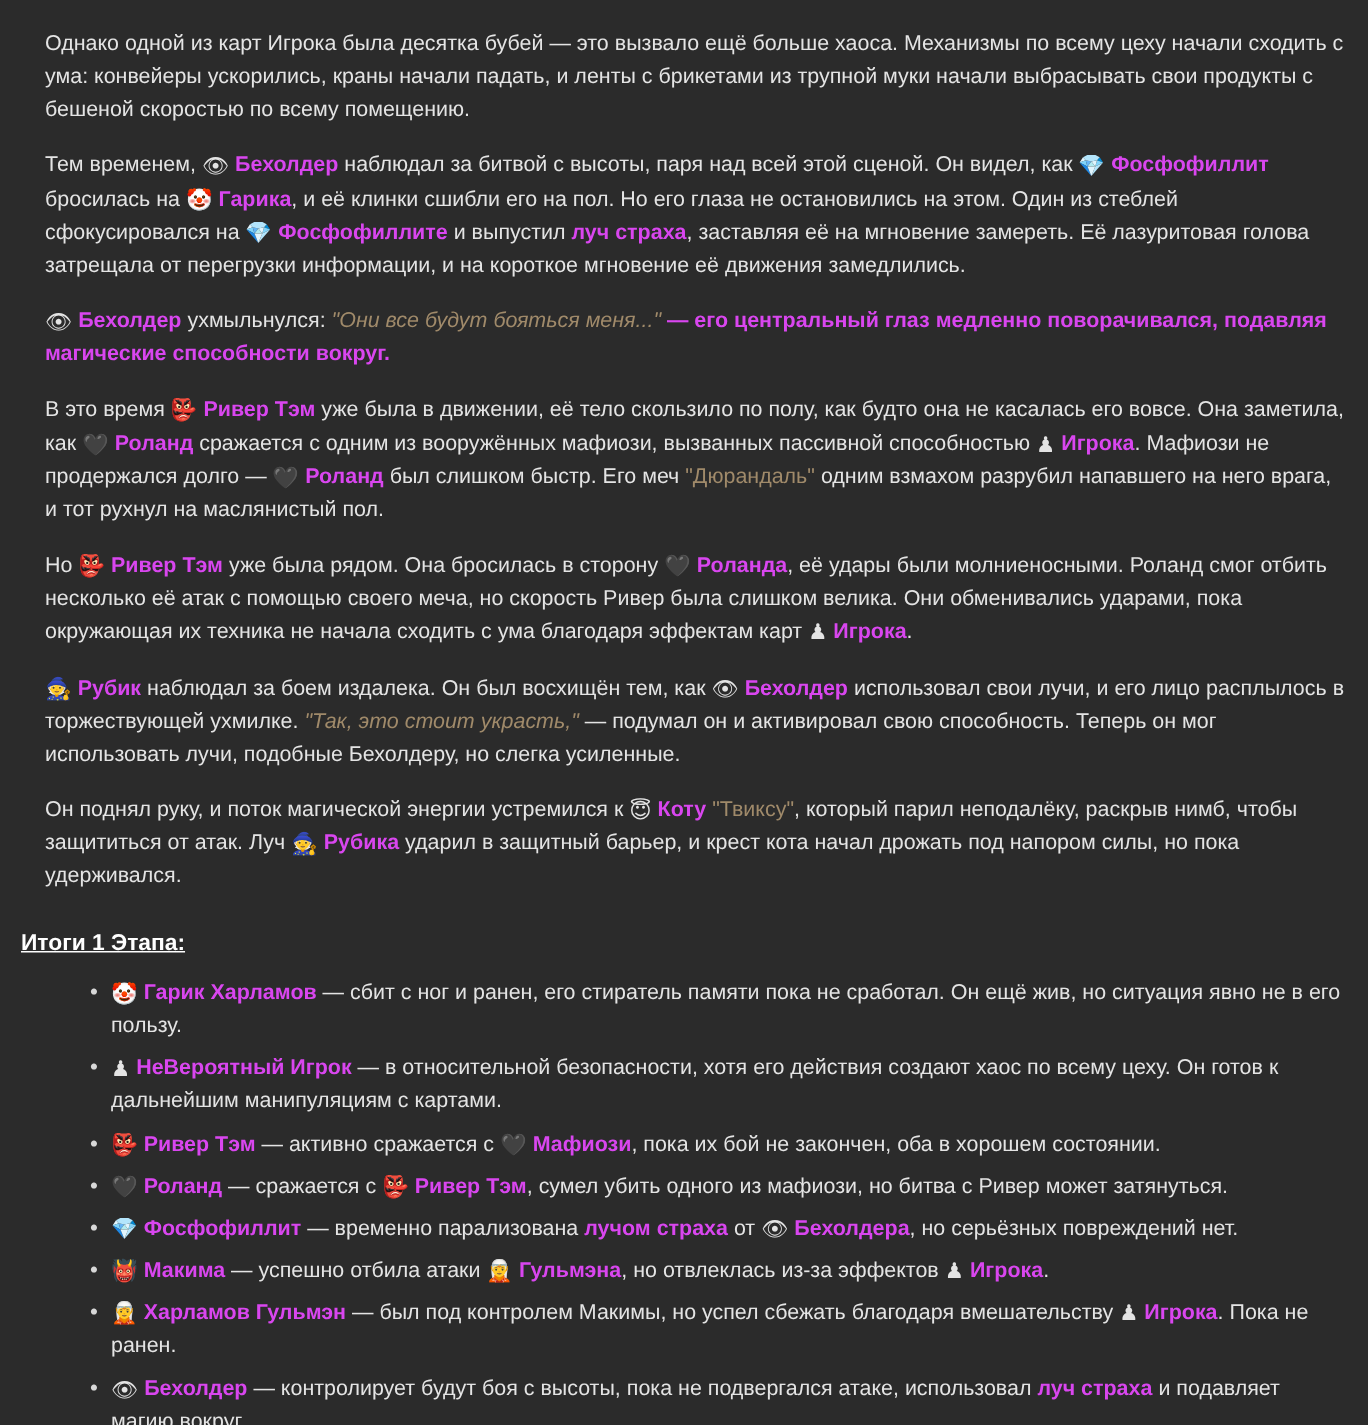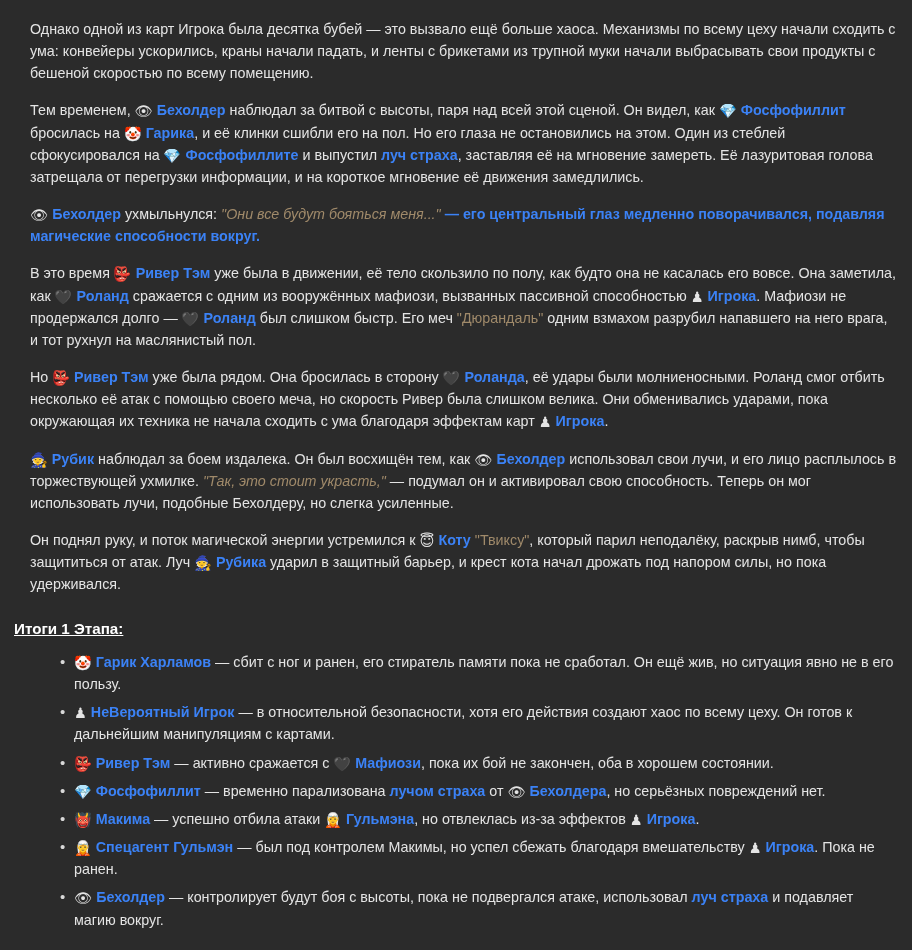--- a/index.html
+++ b/index.html
@@ -22,21 +22,21 @@
     padding: 14px 14px 6px 14px;
     background: #2b2b2b;
   }
   p.para {
     margin: 0 0 15px 16px;
     padding: 0;
     color: #e4e4e4;
     text-align: left;
   }
   p.para:first-child { margin-top: 4px; }
-  .b { font-weight: bold; color: #3b82f6; }
+  .b { font-weight: bold; color: #d946ef; }
   .em-quote {
     font-style: italic;
     color: #a08a6a;
   }
   .quote-name {
     color: #a08a6a;
   }
   .emoji {
     font-family: "DejaVu Sans", sans-serif;
     font-style: normal;
@@ -84,18 +84,19 @@
       <p class="para"><span>В это время </span><span class="emoji">👺</span><span class="b"> Ривер Тэм</span><span> уже была в движении, её тело скользило по полу, как будто она не касалась его вовсе. Она заметила, как </span><span class="emoji">🖤</span><span class="b"> Роланд</span><span> сражается с одним из вооружённых мафиози, вызванных пассивной способностью </span><span class="emoji">♟</span><span class="b"> Игрока</span><span>. Мафиози не продержался долго — </span><span class="emoji">🖤</span><span class="b"> Роланд</span><span> был слишком быстр. Его меч </span><span class="quote-name">"Дюрандаль"</span><span> одним взмахом разрубил напавшего на него врага, и тот рухнул на маслянистый пол.</span></p>
       <p class="para"><span>Но </span><span class="emoji">👺</span><span class="b"> Ривер Тэм</span><span> уже была рядом. Она бросилась в сторону </span><span class="emoji">🖤</span><span class="b"> Роланда</span><span>, её удары были молниеносными. Роланд смог отбить несколько её атак с помощью своего меча, но скорость Ривер была слишком велика. Они обменивались ударами, пока окружающая их техника не начала сходить с ума благодаря эффектам карт </span><span class="emoji">♟</span><span class="b"> Игрока</span><span>.</span></p>
       <p class="para"><span class="emoji">🧙</span><span class="b"> Рубик</span><span> наблюдал за боем издалека. Он был восхищён тем, как </span><span class="emoji">👁</span><span class="b"> Бехолдер</span><span> использовал свои лучи, и его лицо расплылось в торжествующей ухмилке. </span><span class="em-quote">"Так, это стоит украсть,"</span><span> — подумал он и активировал свою способность. Теперь он мог использовать лучи, подобные Бехолдеру, но слегка усиленные.</span></p>
       <p class="para"><span>Он поднял руку, и поток магической энергии устремился к </span><span class="emoji">😇</span><span class="b"> Коту</span><span class="quote-name"> "Твиксу"</span><span>, который парил неподалёку, раскрыв нимб, чтобы защититься от атак. Луч </span><span class="emoji">🧙</span><span class="b"> Рубика</span><span> ударил в защитный барьер, и крест кота начал дрожать под напором силы, но пока удерживался.</span></p>
     </div>
   <h3 class="section-title">Итоги 1 Этапа:</h3>
   <ul class="summary" id="summary-list">
       <li><span class="emoji">🤡</span><span class="b"> Гарик Харламов</span><span> — сбит с ног и ранен, его стиратель памяти пока не сработал. Он ещё жив, но ситуация явно не в его пользу.</span></li>
       <li><span class="emoji">♟</span><span class="b"> НеВероятный Игрок</span><span> — в относительной безопасности, хотя его действия создают хаос по всему цеху. Он готов к дальнейшим манипуляциям с картами.</span></li>
       <li><span class="emoji">👺</span><span class="b"> Ривер Тэм</span><span> — активно сражается с </span><span class="emoji">🖤</span><span class="b"> Мафиози</span><span>, пока их бой не закончен, оба в хорошем состоянии.</span></li>
+      <li><span class="emoji">🖤</span><span class="b"> Роланд</span><span> — сражается с </span><span class="emoji">👺</span><span class="b"> Ривер Тэм</span><span>, сумел убить одного из мафиози, но битва с Ривер может затянуться.</span></li>
       <li><span class="emoji">💎</span><span class="b"> Фосфофиллит</span><span> — временно парализована </span><span class="b">лучом страха</span><span> от </span><span class="emoji">👁</span><span class="b"> Бехолдера</span><span>, но серьёзных повреждений нет.</span></li>
       <li><span class="emoji">👹</span><span class="b"> Макима</span><span> — успешно отбила атаки </span><span class="emoji">🧝</span><span class="b"> Гульмэна</span><span>, но отвлеклась из-за эффектов </span><span class="emoji">♟</span><span class="b"> Игрока</span><span>.</span></li>
-      <li><span class="emoji">🧝</span><span class="b"> Спецагент Гульмэн</span><span> — был под контролем Макимы, но успел сбежать благодаря вмешательству </span><span class="emoji">♟</span><span class="b"> Игрока</span><span>. Пока не ранен.</span></li>
+      <li><span class="emoji">🧝</span><span class="b"> Харламов Гульмэн</span><span> — был под контролем Макимы, но успел сбежать благодаря вмешательству </span><span class="emoji">♟</span><span class="b"> Игрока</span><span>. Пока не ранен.</span></li>
       <li><span class="emoji">👁</span><span class="b"> Бехолдер</span><span> — контролирует будут боя с высоты, пока не подвергался атаке, использовал </span><span class="b">луч страха</span><span> и подавляет магию вокруг.</span></li>
     </ul>
 </div>
 
 </body></html>

